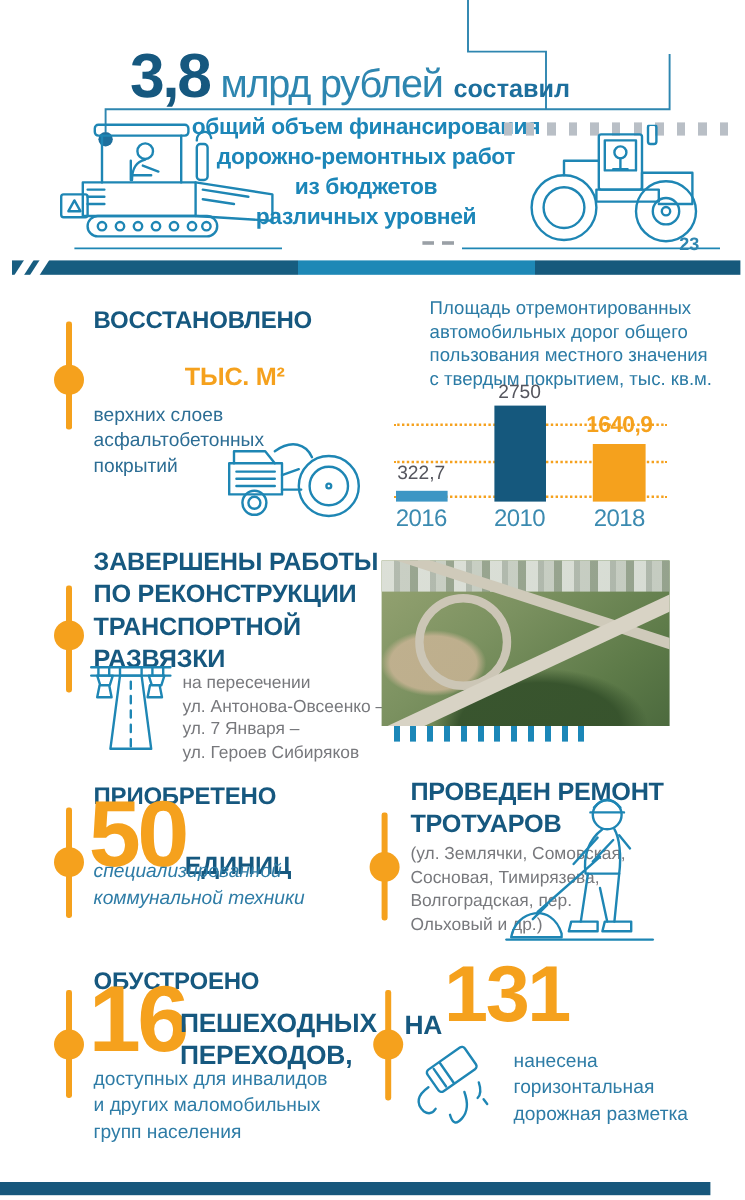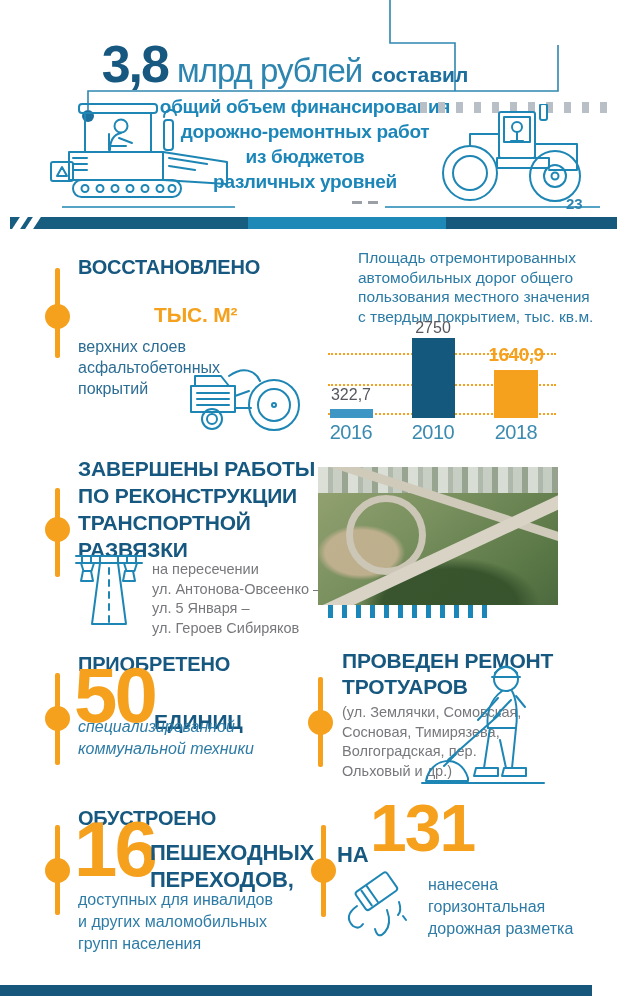--- a/index.html
+++ b/index.html
@@ -5,21 +5,21 @@
   html,body{margin:0;padding:0;background:#ffffff;}
   #stage{
     position:relative;width:621px;height:1000px;margin:0 auto;background:#fff;
     font-family:"Liberation Sans","DejaVu Sans",sans-serif;overflow:hidden;
     -webkit-font-smoothing:antialiased;
   }
   .abs{position:absolute;}
   .preline{white-space:pre-line;}
 
   
-  .headline{left:95px;top:34px;width:380px;display:flex;align-items:baseline;justify-content:center;gap:9px;}
+  .headline{left:95px;top:34px;width:380px;display:flex;align-items:baseline;justify-content:flex-end;gap:9px;}
   .amount{font-size:52px;font-weight:bold;color:#16587f;letter-spacing:-2px;}
   .amount-unit{font-size:33px;color:#2e86b0;letter-spacing:-1px;}
   .amount-verb{font-size:21px;font-weight:bold;color:#1d6f9d;}
   .subtitle{left:140px;top:94px;width:330px;text-align:center;font-size:19px;line-height:25px;
     font-weight:bold;color:#1c86b8;letter-spacing:-0.3px;}
   .dash-row-gray{left:420px;top:102px;width:192px;height:11px;
     background:repeating-linear-gradient(90deg,#b9bfc6 0 7px,transparent 7px 18px);}
   .mini-dashes{left:352px;top:201px;width:27px;height:3px;
     background:repeating-linear-gradient(90deg,#9aa0a6 0 10px,transparent 10px 16px);}
   .page-num{left:566px;top:195px;font-size:15px;font-weight:bold;color:#2e86b0;}
@@ -198,21 +198,21 @@
       <path d="M8,6 V13 M17,6 V13 M26,6 V13 M44,6 V13 M53,6 V13 M62,6 V13"></path>
       <path d="M7,13 h13 l-2.5,8 h-8 z M9,21 l-2,10 h12 l-2,-10"></path>
       <path d="M50,13 h13 l-2.5,8 h-8 z M51,21 l-2,10 h12 l-2,-10"></path>
       <path d="M26,13 L44,13 L52,74 L18,74 Z"></path>
       <path d="M35,18 V24 M35,30 V36 M35,42 V48 M35,54 V60 M35,66 V72"></path>
     </g>
   </svg>
 
   <div class="abs body-gray preline" style="left:152px;top:560px;">на пересечении
 ул. Антонова-Овсеенко –
-ул. 5 Января –
+ул. 7 Января –
 ул. Героев Сибиряков</div>
 
   <div class="abs photo">
     <div class="photo-city"></div>
     <div class="loop"></div>
     <div class="road2"></div>
     <div class="road1"></div>
   </div>
   <div class="abs dash-row-blue"></div>
 

